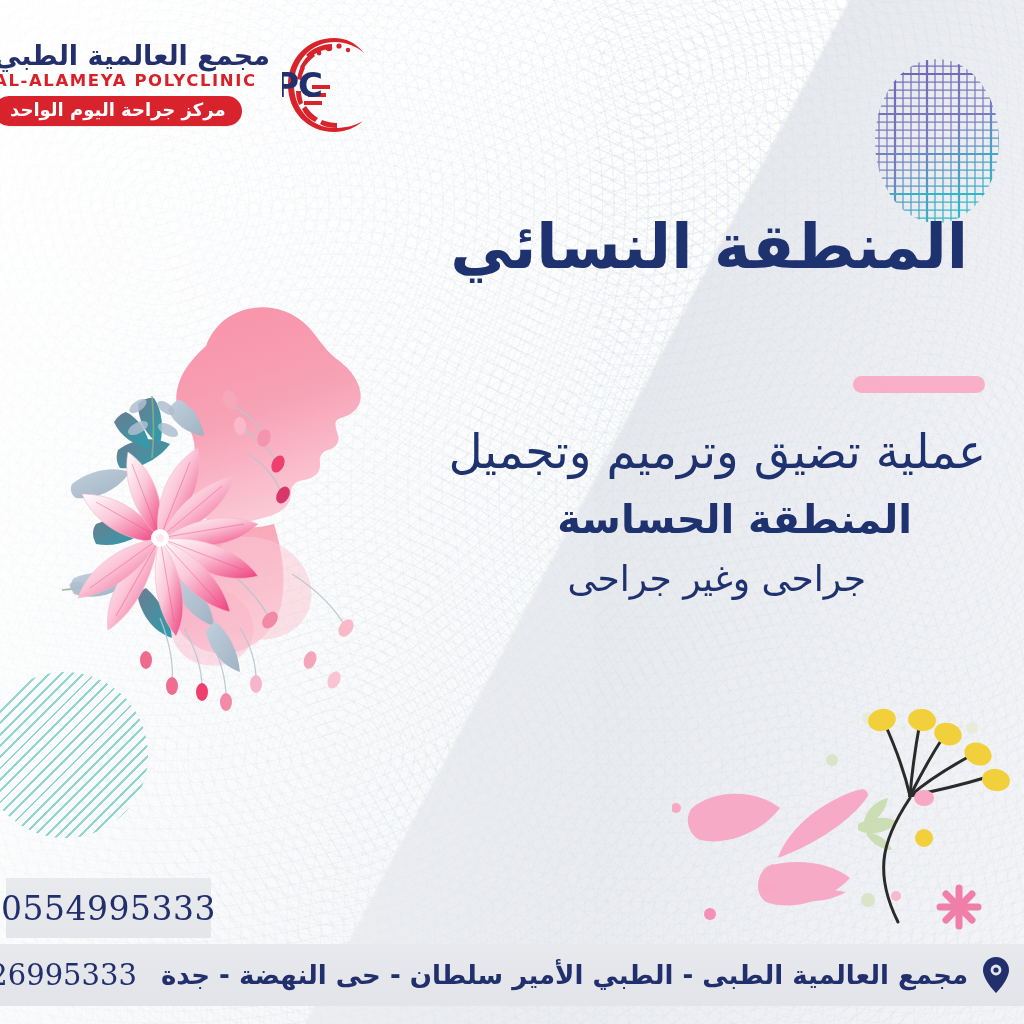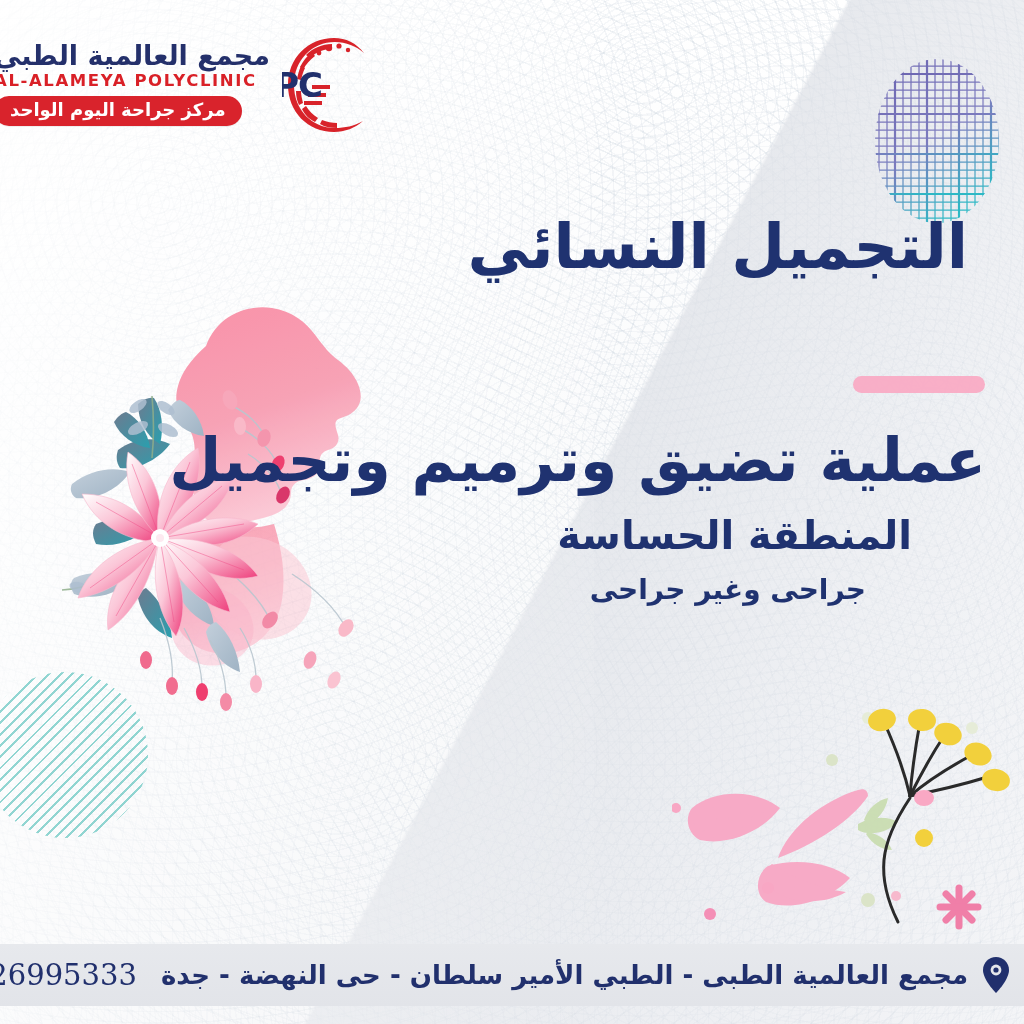--- a/index.html
+++ b/index.html
@@ -110,29 +110,29 @@
   }
   .headline .h1{
     font-size:62px;font-weight:bold;color:#1f3270;line-height:1.12;
     letter-spacing:-0.5px;
   }
   .subhead{
     position:absolute;right:38px;top:424px;width:680px;
     text-align:right;direction:rtl;
   }
   .subhead .l1{
-    font-size:60px;font-weight:bold;color:#1f3270;line-height:1.2;
+    font-size:47px;font-weight:normal;color:#1f3270;line-height:1.2;
     white-space:nowrap;
   }
   .subhead .l2{
     font-size:40px;font-weight:bold;color:#1f3270;line-height:1.25;
     margin-top:14px;margin-right:74px;white-space:nowrap;
   }
   .subhead .l3{
-    font-size:28px;font-weight:bold;color:#1f3270;line-height:1.25;
+    font-size:36px;font-weight:normal;color:#1f3270;line-height:1.25;
     margin-top:12px;margin-right:120px;white-space:nowrap;
   }
 
   
   .phone-chip{
     position:absolute;left:6px;top:878px;width:205px;height:60px;
     background:linear-gradient(180deg,#e9eaee 0%,#e4e6ea 100%);
     display:flex;align-items:center;justify-content:center;
   }
   .phone-chip span{
@@ -428,29 +428,32 @@
       <g stroke="#f07fa8" stroke-width="7" stroke-linecap="round">
         <path d="M274 206 L300 232"></path>
         <path d="M300 206 L274 232"></path>
         <path d="M287 200 L287 238"></path>
         <path d="M268 219 L306 219"></path>
       </g>
     </svg>
   </div>
 
   <div class="headline">
-    <div class="h1">التجميل النسائي</div>
+    <div class="h1">المنطقة النسائي</div>
   </div>
 
   <div class="subhead">
     <div class="l1">عملية تضيق وترميم وتجميل</div>
     <div class="l2">المنطقة الحساسة</div>
     <div class="l3">جراحى وغير جراحى</div>
   </div>
 
+  <div class="phone-chip">
+    <span>0554995333</span>
+  </div>
 
   <div class="footer-bar">
     <span class="pin-icon">
       <svg width="28" height="36" viewBox="0 0 28 36" aria-hidden="true">
         <path fill="#21306d" d="M14 0 C6.8 0 1 5.8 1 13 C1 23 14 36 14 36 C14 36 27 23 27 13 C27 5.8 21.2 0 14 0 Z"></path>
         <circle cx="14" cy="13" r="5.4" fill="#e4e6ea"></circle>
         <circle cx="14" cy="13" r="2.6" fill="#21306d"></circle>
       </svg>
     </span>
     <span class="footer-addr">مجمع العالمية الطبى - الطبي الأمير سلطان - حى النهضة - جدة</span>

